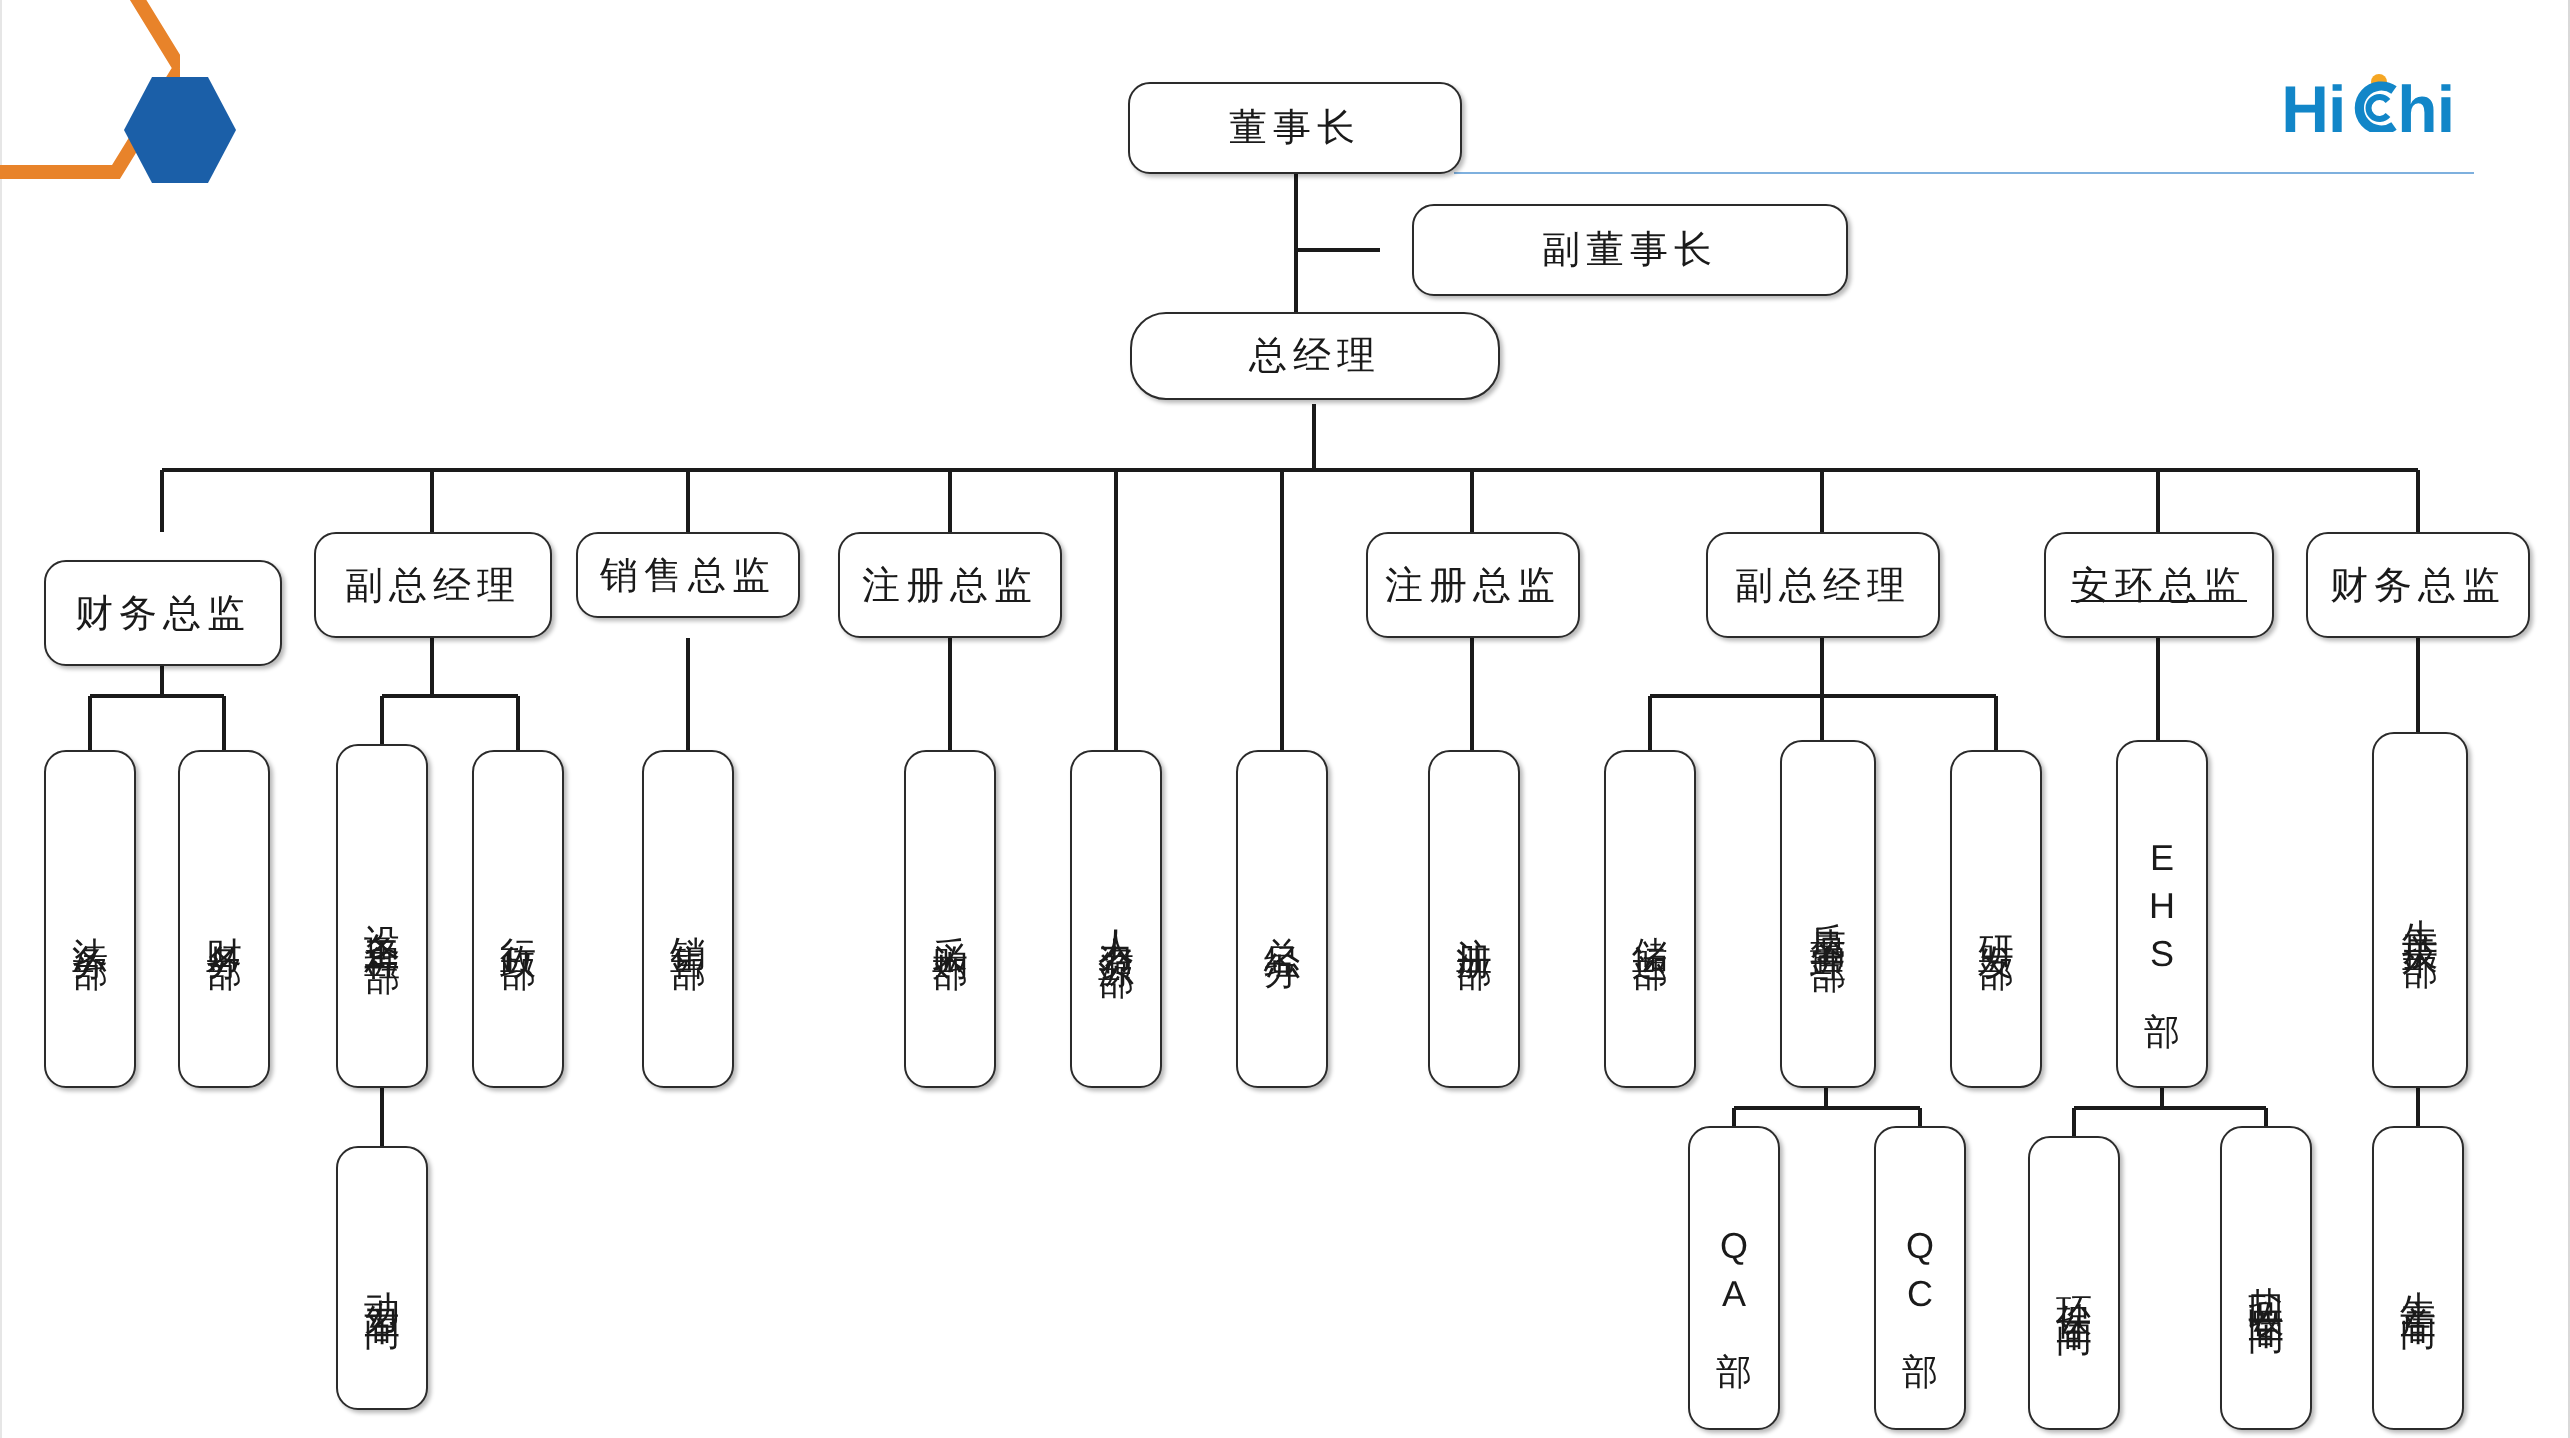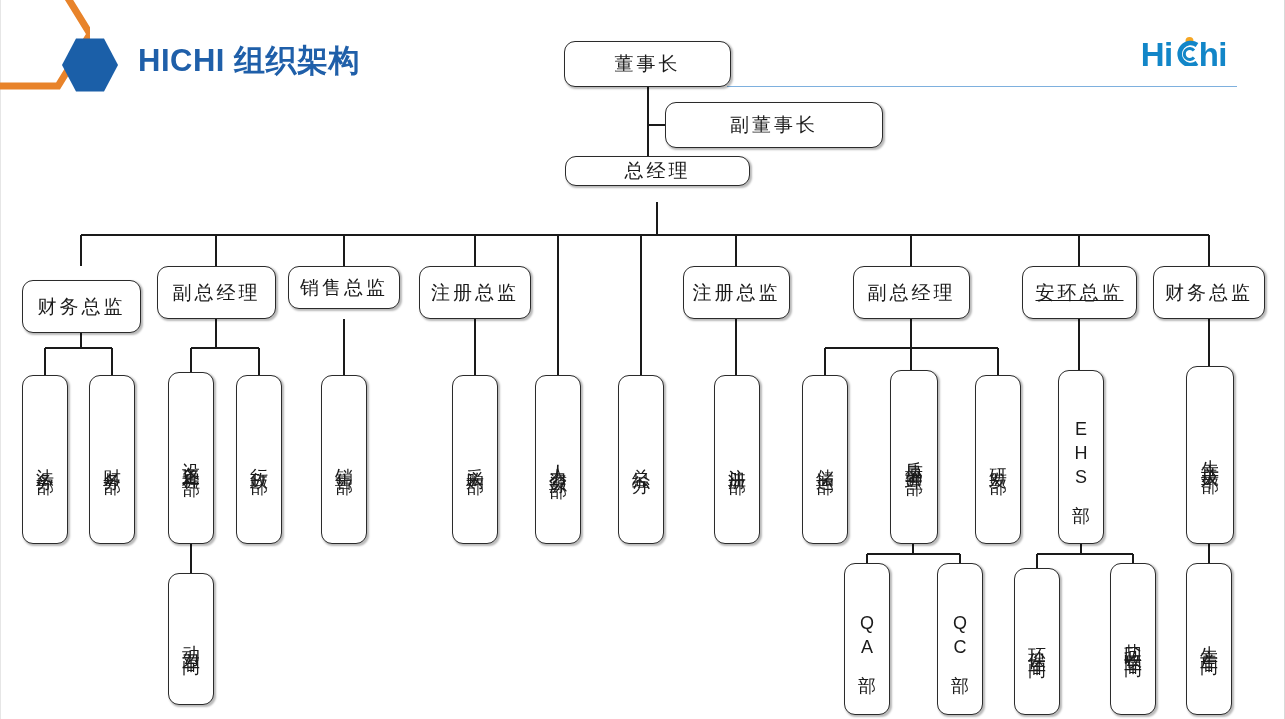--- a/index.html
+++ b/index.html
@@ -79,21 +79,20 @@
   <div class="left-edge"></div>
   <div class="right-edge"></div>
 
   <svg class="hex-outline" viewBox="0 0 130 112">
     <polygon points="32,4 98,4 130,56 98,108 32,108 0,56" fill="none" stroke="#E8832A" stroke-width="7"></polygon>
   </svg>
   <svg class="hex-solid" viewBox="0 0 56 56">
     <polygon points="14,1.5 42,1.5 56,28 42,54.5 14,54.5 0,28" fill="#1B5FA8"></polygon>
   </svg>
 
-  <div class="page-title">HICHI 组织架构</div>
 
   <div class="brand">
     <span class="brand-latin">
       <span>H</span>
       <span>i</span>
       <span class="brand-swirl">
         <svg viewBox="0 0 26 30" width="26" height="30">
           <circle cx="16.5" cy="5" r="4" fill="#F5A623"></circle>
           <path d="M24 9 A11 11 0 1 0 24 27" fill="none" stroke="#1286C8" stroke-width="4.6"></path>
           <path d="M21 14.5 A5.5 5.5 0 1 0 21 21.5" fill="none" stroke="#1286C8" stroke-width="3"></path>
@@ -161,22 +160,22 @@
       <line x1="1037" y1="554" x2="1133" y2="554"></line>
       <line x1="1037" y1="554" x2="1037" y2="568"></line>
       <line x1="1133" y1="554" x2="1133" y2="563"></line>
 
       <line x1="1209" y1="544" x2="1209" y2="563"></line>
     </g>
   </svg>
 
   <div id="nodes">
       <div class="nodebox h" style="left: 564px; top: 41px; width: 167px; height: 46px;">董事长</div>
-      <div class="nodebox h" style="left: 665px; top: 102px; width: 218px; height: 46px;">副董事长</div>
-      <div class="nodebox h" style="left: 565px; top: 156px; width: 185px; height: 30px;">总经理</div>
+      <div class="nodebox h" style="left: 706px; top: 102px; width: 218px; height: 46px;">副董事长</div>
+      <div class="nodebox h" style="left: 565px; top: 156px; width: 185px; height: 44px; border-radius: 18px;">总经理</div>
       <div class="nodebox h" style="left: 22px; top: 280px; width: 119px; height: 53px;">财务总监</div>
       <div class="nodebox h" style="left: 157px; top: 266px; width: 119px; height: 53px;">副总经理</div>
       <div class="nodebox h" style="left: 288px; top: 266px; width: 112px; height: 43px;">销售总监</div>
       <div class="nodebox h" style="left: 419px; top: 266px; width: 112px; height: 53px;">注册总监</div>
       <div class="nodebox h" style="left: 683px; top: 266px; width: 107px; height: 53px;">注册总监</div>
       <div class="nodebox h" style="left: 853px; top: 266px; width: 117px; height: 53px;">副总经理</div>
       <div class="nodebox h" style="left: 1022px; top: 266px; width: 115px; height: 53px; text-decoration: underline;">安环总监</div>
       <div class="nodebox h" style="left: 1153px; top: 266px; width: 112px; height: 53px;">财务总监</div>
       <div class="nodebox v" style="left: 22px; top: 375px; width: 46px; height: 169px;">法务部</div>
       <div class="nodebox v" style="left: 89px; top: 375px; width: 46px; height: 169px;">财务部</div>

